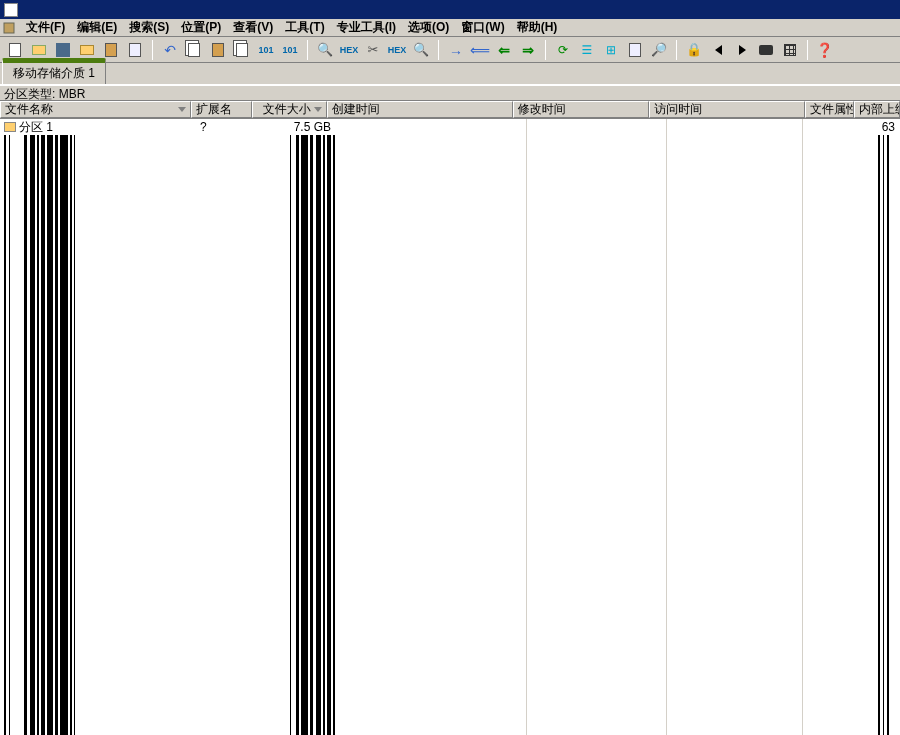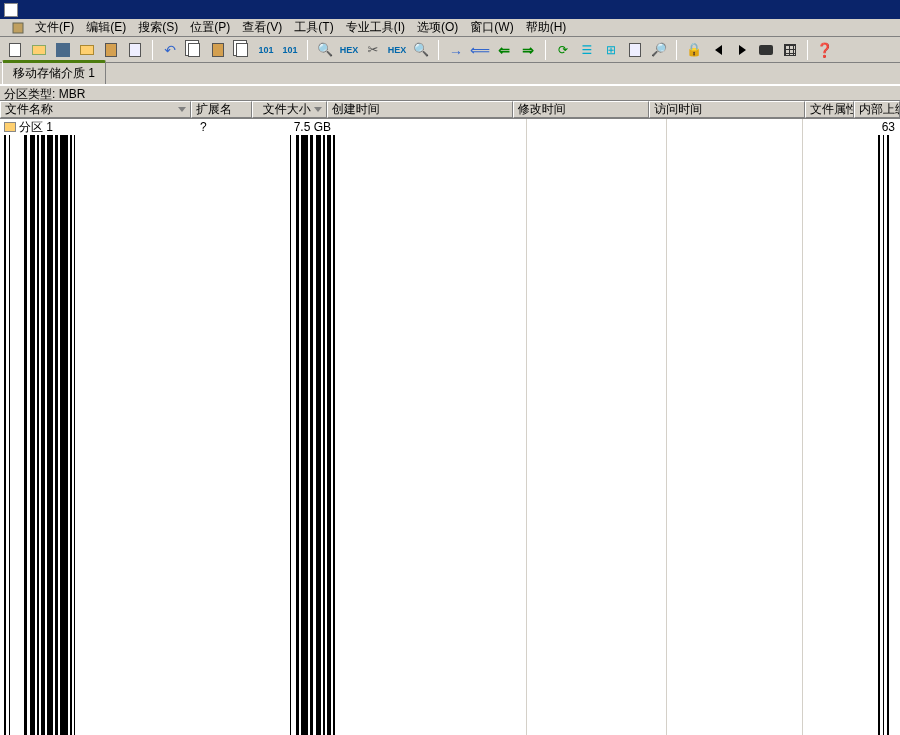--- a/index.html
+++ b/index.html
@@ -1,27 +1,27 @@
 <!DOCTYPE html>
 <html><head>
 <meta charset="utf-8">
 <style>
 * { margin: 0; padding: 0; box-sizing: border-box; }
 body { font-family: "SimSun", "Microsoft YaHei", sans-serif; font-size: 12px; background: #d4d0c8; overflow: hidden; width: 900px; height: 735px; position: relative; }
 .titlebar { background: #0a246a; color: #fff; height: 19px; line-height: 19px; padding-left: 4px; display: flex; align-items: center; overflow: hidden; }
 .titlebar-icon { width: 14px; height: 14px; background: #fff; margin-right: 4px; display: inline-block; border: 1px solid #888; }
-.menubar { background: #d4d0c8; height: 18px; border-bottom: 1px solid #808080; display: flex; align-items: center; padding-left: 11px; }
+.menubar { background: #d4d0c8; height: 18px; border-bottom: 1px solid #808080; display: flex; align-items: center; padding-left: 2px; font-weight: bold; }
 .menu-icon { width: 14px; height: 14px; margin-right: 4px; display: inline-block; }
 .menu-item { padding: 0 6px; cursor: default; }
 .toolbar { background: #d4d0c8; height: 26px; border-bottom: 1px solid #808080; display: flex; align-items: center; padding: 2px 4px; gap: 2px; }
 .toolbar-sep { width: 1px; height: 20px; background: #808080; margin: 0 4px; border-right: 1px solid #fff; }
 .tb-btn { width: 22px; height: 22px; display: flex; align-items: center; justify-content: center; cursor: default; }
 .tabbar { background: #d4d0c8; height: 22px; border-bottom: 1px solid #fff; padding-left: 2px; display: flex; align-items: flex-end; }
 .tab { background: #d4d0c8; border: 1px solid #808080; border-bottom: none; padding: 2px 10px; margin-right: 2px; font-size: 12px; border-radius: 2px 2px 0 0; }
-.tab.active { background: #d4d0c8; border-top: 3px solid #4d7c0f; border-left: 1px solid #fff; }
+.tab.active { background: #d4d0c8; border-top: 5px solid #4d7c0f; border-left: 1px solid #fff; }
 .infobar { background: #d4d0c8; height: 16px; border-top: 1px solid #fff; border-bottom: 1px solid #808080; padding-left: 4px; font-size: 12px; line-height: 16px; }
 .listview { background: #fff; position: relative; height: 634px; overflow: hidden; }
 .header-row { background: #d4d0c8; height: 18px; display: flex; border-bottom: 1px solid #808080; position: relative; z-index: 10; }
 .header-cell { border-right: 1px solid #808080; border-bottom: 1px solid #808080; border-top: 1px solid #fff; border-left: 1px solid #fff; padding: 1px 4px; font-size: 12px; display: flex; align-items: center; justify-content: space-between; overflow: hidden; white-space: nowrap; }
 .sort-arrow { width: 0; height: 0; border-left: 4px solid transparent; border-right: 4px solid transparent; border-top: 5px solid #808080; margin-left: 3px; }
 .data-row { display: flex; height: 16px; font-size: 12px; position: relative; z-index: 10; align-items: center; }
 .data-cell { padding: 0 4px; overflow: hidden; white-space: nowrap; display: flex; align-items: center; }
 .row-icon { width: 12px; height: 10px; background: #ffd070; border: 1px solid #888; margin-right: 3px; display: inline-block; }
 .row-icon2 { width: 12px; height: 10px; background: #fff; border: 1px solid #555; margin-right: 3px; display: inline-block; position: relative; }
 .row-icon2::after { content: ""; position: absolute; left: 1px; top: 1px; width: 8px; height: 1px; background: #555; box-shadow: 0 2px 0 #555, 0 4px 0 #555; }

